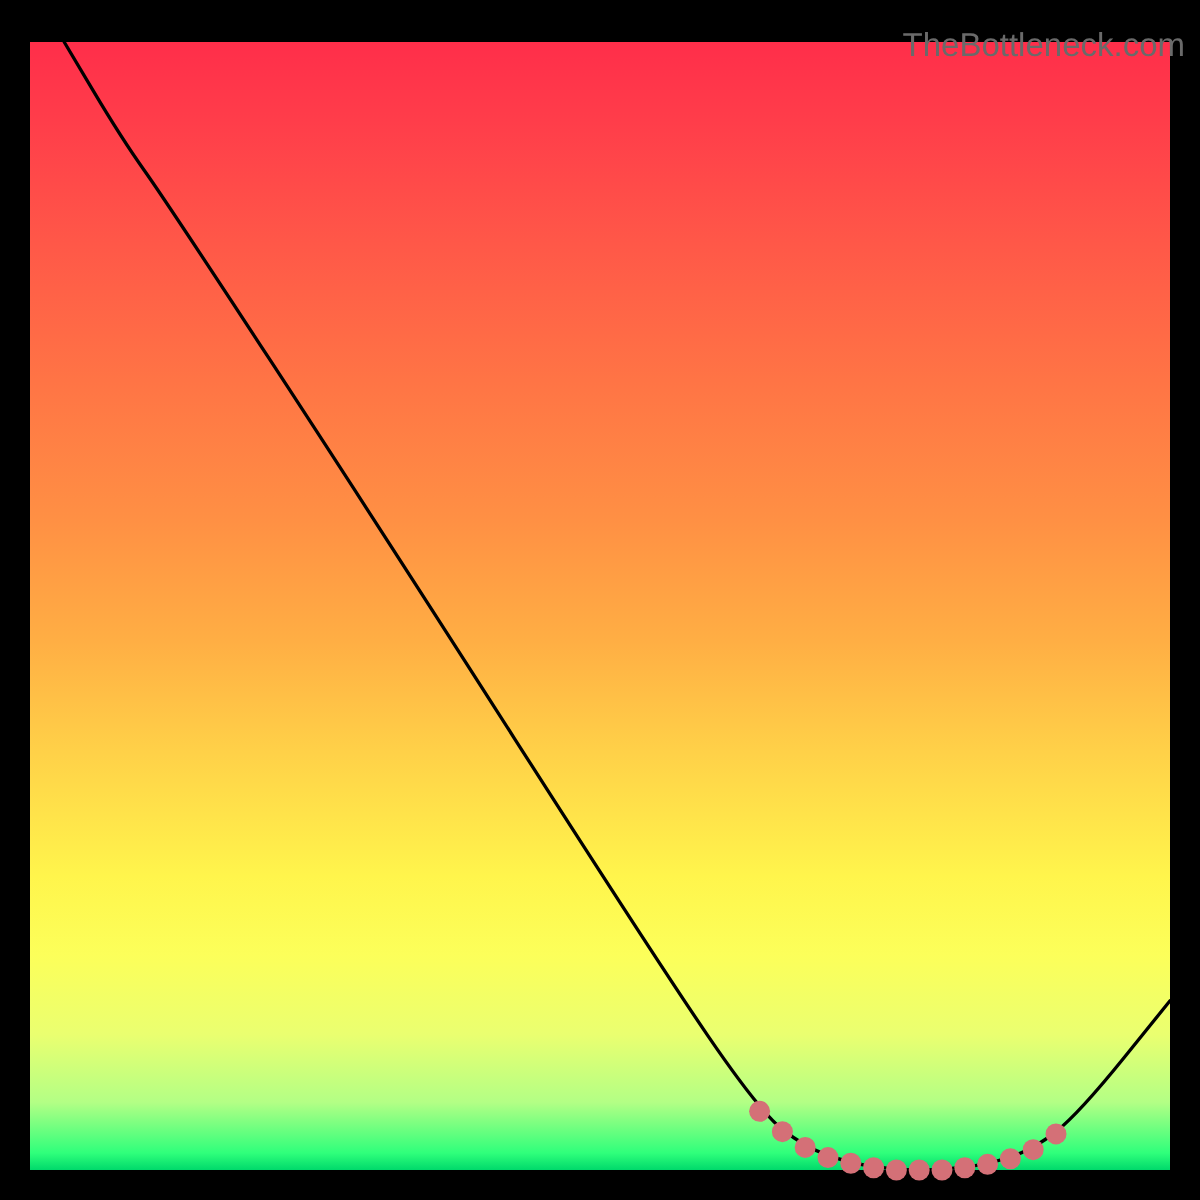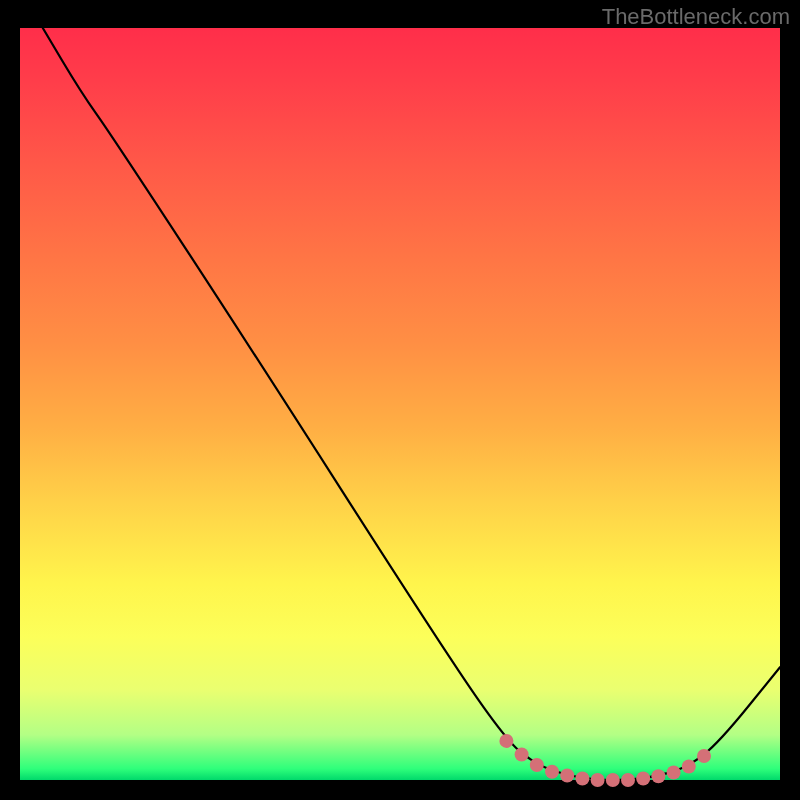--- a/index.html
+++ b/index.html
@@ -6,21 +6,21 @@
   body {
     width: 800px;
     height: 800px;
     background: #000;
     position: relative;
     overflow: hidden;
     font-family: Arial, sans-serif;
   }
   .attribution {
     position: absolute;
-    top: 4px;
+    top: 17px;
     right: 10px;
     color: #6a6a6a;
     font-size: 22px;
     font-weight: 500;
     z-index: 10;
   }
   .plot-area {
     position: absolute;
     left: 20px;
     top: 28px;

